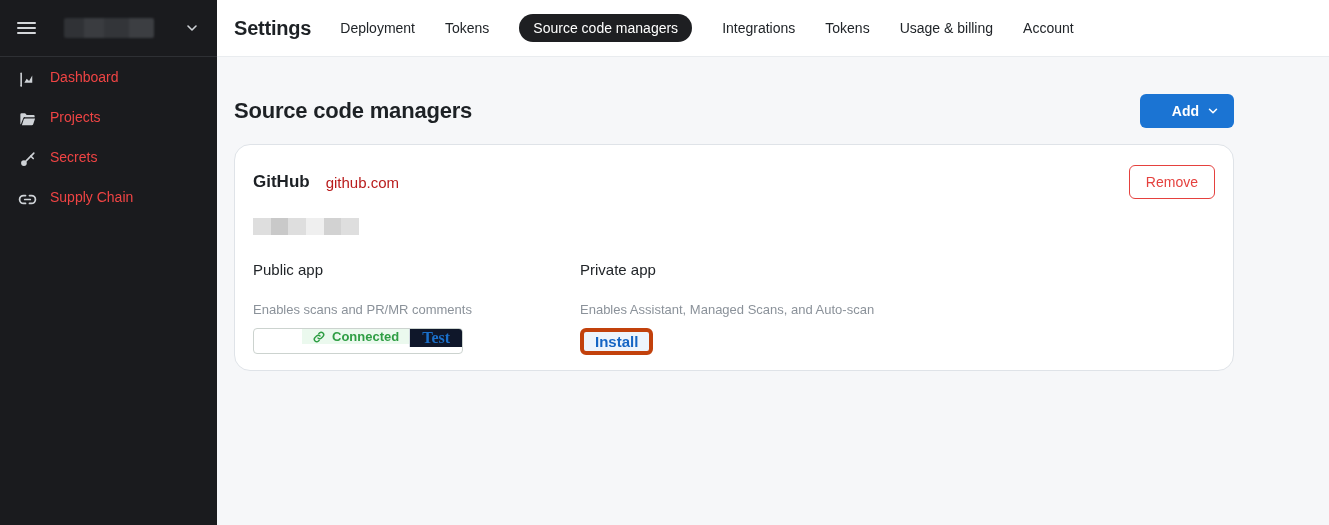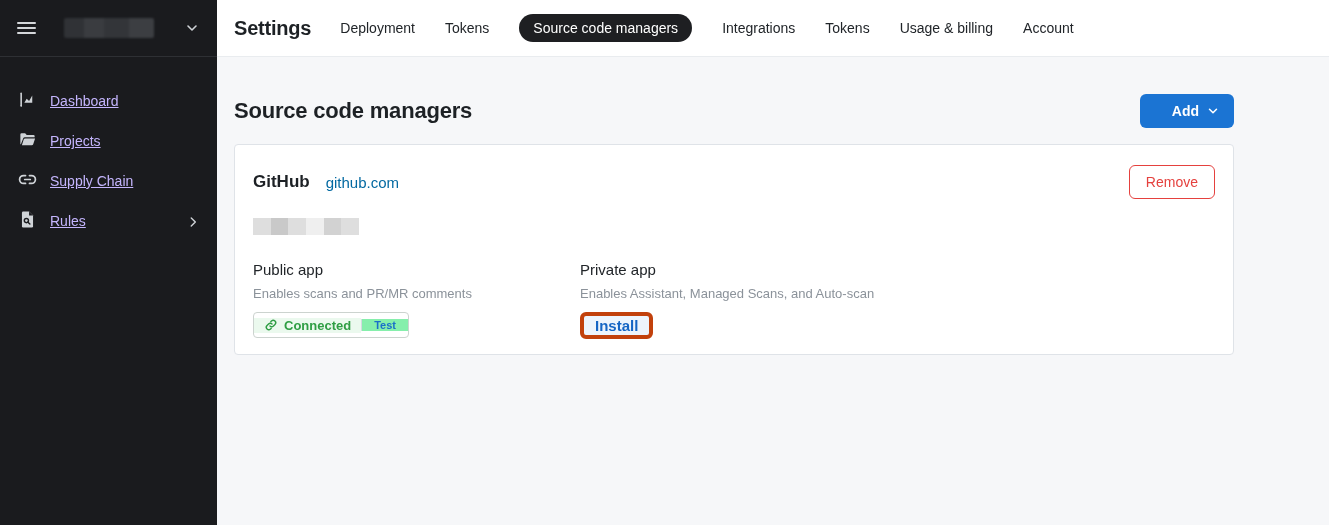--- a/index.html
+++ b/index.html
@@ -29,27 +29,26 @@
     width:90px; height:20px; margin-left:28px;
     border-radius:2px;
     background:linear-gradient(90deg,#303236 0 22%,#3a3c40 22% 45%,#333539 45% 72%,#3c3e42 72% 100%);
     filter:blur(1px);
   }
   .org-chevron { margin-left:auto; color:#cfd3d7; display:flex; align-items:center; cursor:pointer; background:none; border:none; }
 
   .sidebar-nav { padding-top:12px; display:flex; flex-direction:column; }
   .nav-item {
     height:40px;
-    display:flex; align-items:flex-end;
+    display:flex; align-items:flex-start;
     padding:0 17px;
     gap:13px;
-    color:#c4b5fd;
+    color:#ef4444;
     font-size:14px;
     cursor:pointer;
-    text-decoration:underline;
   }
   .nav-icon { width:20px; height:20px; display:flex; align-items:center; justify-content:center; color:#cfd3d7; flex:none; }
   .nav-chevron { margin-left:auto; color:#cfd3d7; display:flex; align-items:center; }
 
   
   .right-pane { flex:1; display:flex; flex-direction:column; height:450px; }
   .topbar {
     height:57px; min-height:57px;
     background:#ffffff;
     border-bottom:1px solid #e9ecef;
@@ -80,63 +79,63 @@
     font-family:inherit; font-size:14px; font-weight:700;
     padding:8px 14px 8px 32px; height:34px; cursor:pointer;
   }
   .add-btn svg { display:block; }
 
   
   .card {
     margin-top:16px;
     background:#ffffff;
     border:1px solid #dfe3e8;
-    border-radius:4px;
+    border-radius:16px;
     padding:20px 18px 16px 18px;
   }
   .card-head { display:flex; align-items:center; }
   .scm-name { font-size:17px; font-weight:700; color:#1d2125; }
-  .scm-domain { font-size:15px; color:#0369a1; margin-left:16px; }
+  .scm-domain { font-size:15px; color:#b91c1c; margin-left:16px; }
   .remove-btn {
     margin-left:auto;
     background:#ffffff; color:#e5413e;
     border:1px solid #e5413e; border-radius:6px;
     font-family:Liberation Sans, sans-serif; font-size:14px; font-weight:500;
     padding:7px 16px; height:34px; cursor:pointer;
   }
   .redacted-row { margin-top:19px; display:flex; height:17px; width:106px; }
   .redacted-row i { flex:1; }
   .redacted-row i:nth-child(1){background:#dedede;}
   .redacted-row i:nth-child(2){background:#c9c9c9;}
   .redacted-row i:nth-child(3){background:#dedede;}
   .redacted-row i:nth-child(4){background:#efefef;}
   .redacted-row i:nth-child(5){background:#d2d2d2;}
   .redacted-row i:nth-child(6){background:#dedede;}
 
   .apps-row { margin-top:26px; display:flex; }
   .app-col { width:327px; }
   .app-title { font-size:15px; font-weight:400; color:#212529; }
-  .app-desc { font-size:13px; color:#8b929a; margin-top:8px; }
+  .app-desc { font-size:13px; color:#8b929a; margin-top:24px; }
   .app-actions { margin-top:11px; display:flex; align-items:center; height:26px; }
 
   .badge-group {
-    display:inline-flex; align-items:center;
-    border:1px solid #ccd3cf; border-radius:4px; overflow:hidden; height:26px;
+    display:inline-flex; align-items:flex-start;
+    border:1px solid #ccd3cf; border-radius:4px; overflow:hidden; height:26px;padding-left:48px;
   }
   .connected-badge {
     display:inline-flex; align-items:center; gap:6px;
     background:#ebf9ee; color:#2f9e44;
     font-size:13px; font-weight:700;
     padding:0 10px;
   }
   .test-btn {
     display:inline-flex; align-items:center;
-    background:#86efac; color:#1a6fc9;
+    background:#0f172a; color:#1a6fc9;
     border:none; border-left:1px solid #d3dae0;
-    font-family:Liberation Sans, sans-serif; font-size:11px; font-weight:700;
+    font-family:Liberation Serif, serif; font-size:16px; font-weight:700;
     padding:0 12px; cursor:pointer;
   }
   .install-btn {
     display:inline-flex; align-items:center;
     background:#edf4fc; color:#1565c4;
     border:4px solid #c2410c; border-radius:6px;
     font-family:inherit; font-size:15px; font-weight:700;
     padding:0 11px; height:27px; cursor:pointer;
   }
 </style>
@@ -173,43 +172,37 @@
       <span class="nav-icon">
         <svg width="19" height="19" viewBox="0 0 24 24" fill="currentColor">
             <path d="M3 5.5A1.5 1.5 0 0 1 4.5 4H9l2 2.2h8.5A1.5 1.5 0 0 1 21 7.7V9H8.8a2.4 2.4 0 0 0-2.3 1.7L3.6 18 3 18V5.5z"></path>
             <path d="M9 10.6h12.6l-2.4 7.3a2 2 0 0 1-1.9 1.4H4.9l2.3-7.3A2 2 0 0 1 9 10.6z"></path>
           </svg>
       </span>
       <span>Projects</span>
     </div>
     <div class="nav-item">
       <span class="nav-icon">
+        <svg width="19" height="19" viewBox="0 0 24 24" fill="none" stroke="currentColor" stroke-width="2" stroke-linecap="round" stroke-linejoin="round">
+            <circle cx="7.5" cy="16.5" r="3.6" fill="currentColor" stroke="none"></circle>
+            <path d="M10.3 13.7 20 4"></path>
+            <path d="M16.2 7.8l3 3"></path>
+          </svg>
+      </span>
+      <span>Secrets</span>
+    </div>
+    <div class="nav-item">
+      <span class="nav-icon">
         <svg width="19" height="19" viewBox="0 0 24 24" fill="none" stroke="currentColor" stroke-width="2.2" stroke-linecap="round" stroke-linejoin="round">
             <path d="M14.5 7h2.5a5 5 0 0 1 0 10h-2.5"></path>
             <path d="M9.5 17H7A5 5 0 0 1 7 7h2.5"></path>
             <line x1="8.5" y1="12" x2="15.5" y2="12"></line>
           </svg>
       </span>
       <span>Supply Chain</span>
-    </div>
-    <div class="nav-item">
-      <span class="nav-icon">
-        <svg width="19" height="19" viewBox="0 0 24 24">
-            <path fill="currentColor" d="M5 3.5A1.5 1.5 0 0 1 6.5 2H14l5 5v13.5a1.5 1.5 0 0 1-1.5 1.5h-11A1.5 1.5 0 0 1 5 20.5v-17z"></path>
-            <path fill="#1a1b1e" d="M14 2l5 5h-5z"></path>
-            <circle cx="10.6" cy="13.4" r="2.6" fill="none" stroke="#1a1b1e" stroke-width="1.8"></circle>
-            <line x1="12.6" y1="15.4" x2="15" y2="17.8" stroke="#1a1b1e" stroke-width="1.8" stroke-linecap="round"></line>
-          </svg>
-      </span>
-      <span>Rules</span>
-      <span class="nav-chevron">
-        <svg width="14" height="14" viewBox="0 0 24 24" fill="none" stroke="currentColor" stroke-width="2.4" stroke-linecap="round" stroke-linejoin="round">
-            <polyline points="9 5 16 12 9 19"></polyline>
-          </svg>
-      </span>
     </div>
   </nav>
 </aside>
 
 <div class="right-pane">
 
   <header class="topbar">
     <h1>Settings</h1>
     <nav class="tabs">
       <button class="tab">Deployment</button>

